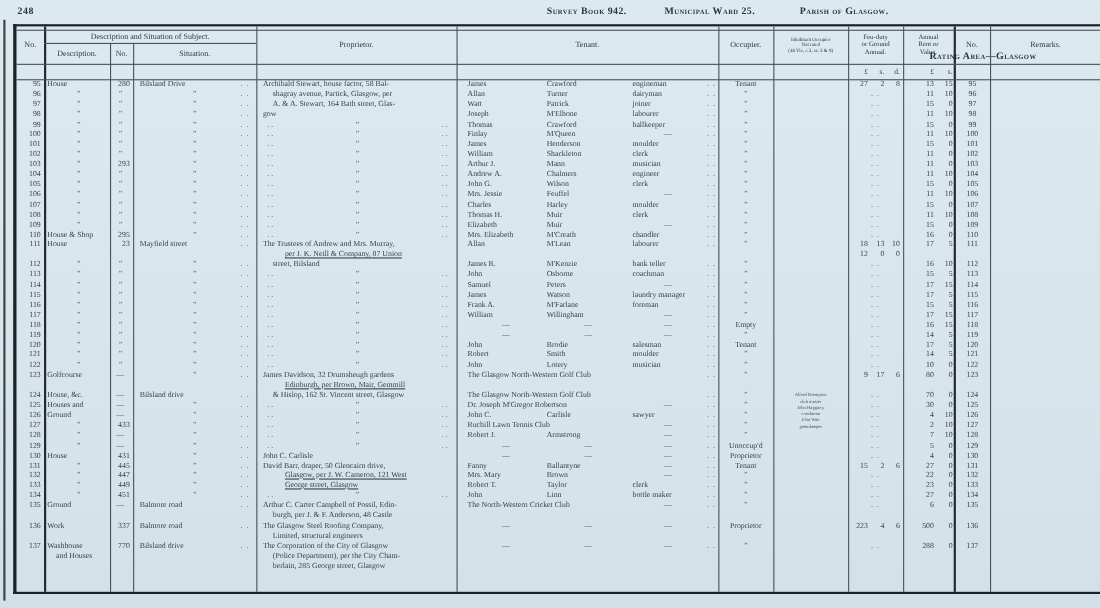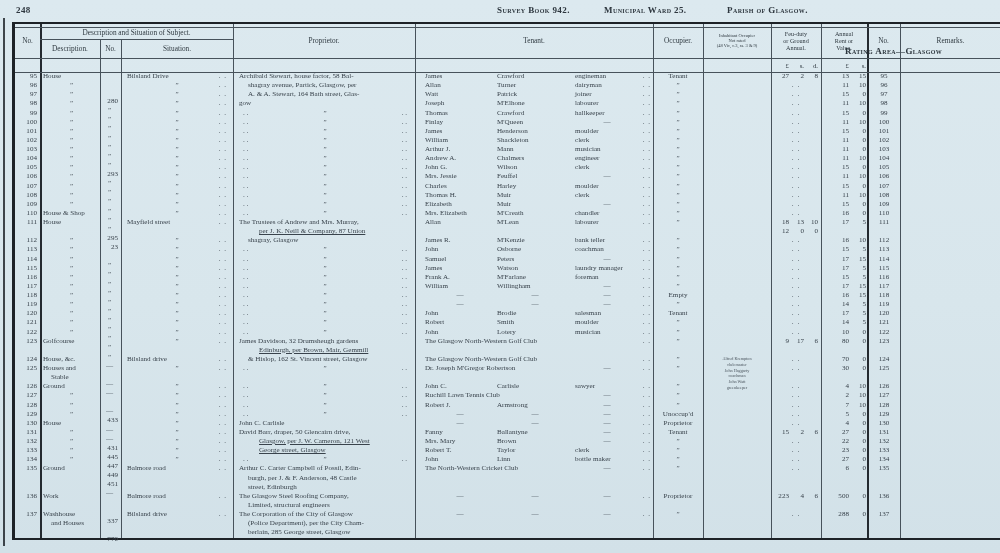--- a/index.html
+++ b/index.html
@@ -33,21 +33,21 @@
   .hc.small{font-size:6.2px;line-height:6.8px;}
   .hc.tiny{font-size:4.5px;line-height:5.2px;}
   .u{position:absolute;top:36px;height:12px;line-height:12px;font-size:6.8px;color:#2f3940;}
 
   
   .tbody{position:absolute;left:0;top:48px;width:972px;height:466px;}
   .row{position:relative;height:9.137px;}
   .c{position:absolute;top:0;height:9.137px;line-height:9.4px;font-size:7.1px;white-space:nowrap;color:#39434c;}
   .cno{left:0;width:22px;text-align:right;}
   .cdesc{left:28px;width:57px;}
-  .cnum{left:86px;width:17px;text-align:right;margin-top:25px;}
+  .cnum{left:86px;width:17px;text-align:right;}
   .csit{left:112px;width:100px;}
   .csitd{left:190px;width:22px;text-align:right;}
   .cprop{left:224px;width:172px;}
   .cpropd{left:224px;width:172px;display:flex;justify-content:space-between;padding:0 4px;box-sizing:border-box;}
   .cpropd span{font-size:7.1px;line-height:9.4px;color:#49535c;}
   .pi0{padding-left:0;}.pi1{padding-left:9px;}.pi2{padding-left:20px;text-decoration:underline;}
   .ct1{left:410px;width:70px;}
   .ct2{left:482px;width:76px;}
   .ct3{left:560px;width:64px;}
   .ctf{left:410px;width:214px;}
@@ -479,21 +479,21 @@
           <span class="c cf1">12</span>
           <span class="c cf2">0</span>
           <span class="c cf3">0</span>
         </div>
         <div class="row">
           <span class="c cno">112</span>
           <span class="c cdesc dit ctr">”</span>
           <span class="c cnum dit ctr">”</span>
           <span class="c csit dit ctr">”</span>
           <span class="c csitd dots">. .</span>
-          <span class="c cprop pi1">shagray, Glasgow</span>
+          <span class="c cprop pi1">street, Bilsland</span>
           <span class="c ct1">James R.</span>
           <span class="c ct2">M'Kenzie</span>
           <span class="c ct3">bank teller</span>
           <span class="c ctd dots">. .</span>
           <span class="c cocc dit ctr">”</span>
           <span class="c cfd dots">. .</span>
           <span class="c cr1">16</span>
           <span class="c cr2">10</span>
           <span class="c cno2">112</span>
         </div>
@@ -764,23 +764,20 @@
           <span class="c ctf">Dr. Joseph M'Gregor Robertson</span>
           <span class="c ct3 ctr">—</span>
           <span class="c ctd dots">. .</span>
           <span class="c cocc dit ctr">”</span>
           <span class="c cfd dots">. .</span>
           <span class="c cr1">30</span>
           <span class="c cr2">0</span>
           <span class="c cno2">125</span>
         </div>
         <div class="row">
-          <span class="c cdesc indent1">Stable</span>
-        </div>
-        <div class="row">
           <span class="c cno">126</span>
           <span class="c cdesc">Ground</span>
           <span class="c cnum ctr">—</span>
           <span class="c csit dit ctr">”</span>
           <span class="c csitd dots">. .</span>
           <span class="c cpropd">
             <span>. .</span>
             <span>”</span>
             <span>. .</span>
           </span>
@@ -960,23 +957,20 @@
           <span class="c cocc dit ctr">”</span>
           <span class="c cfd dots">. .</span>
           <span class="c cr1">6</span>
           <span class="c cr2">0</span>
           <span class="c cno2">135</span>
         </div>
         <div class="row">
           <span class="c cprop pi1">burgh, per J. &amp; F. Anderson, 48 Castle</span>
         </div>
         <div class="row">
-          <span class="c cprop pi1">street, Edinburgh</span>
-        </div>
-        <div class="row">
           <span class="c cno">136</span>
           <span class="c cdesc">Work</span>
           <span class="c cnum">337</span>
           <span class="c csit">Balmore road</span>
           <span class="c csitd dots">. .</span>
           <span class="c cprop pi0">The Glasgow Steel Roofing Company,</span>
           <span class="c ct1 ctr">—</span>
           <span class="c ct2 ctr">—</span>
           <span class="c ct3 ctr">—</span>
           <span class="c ctd dots">. .</span>

